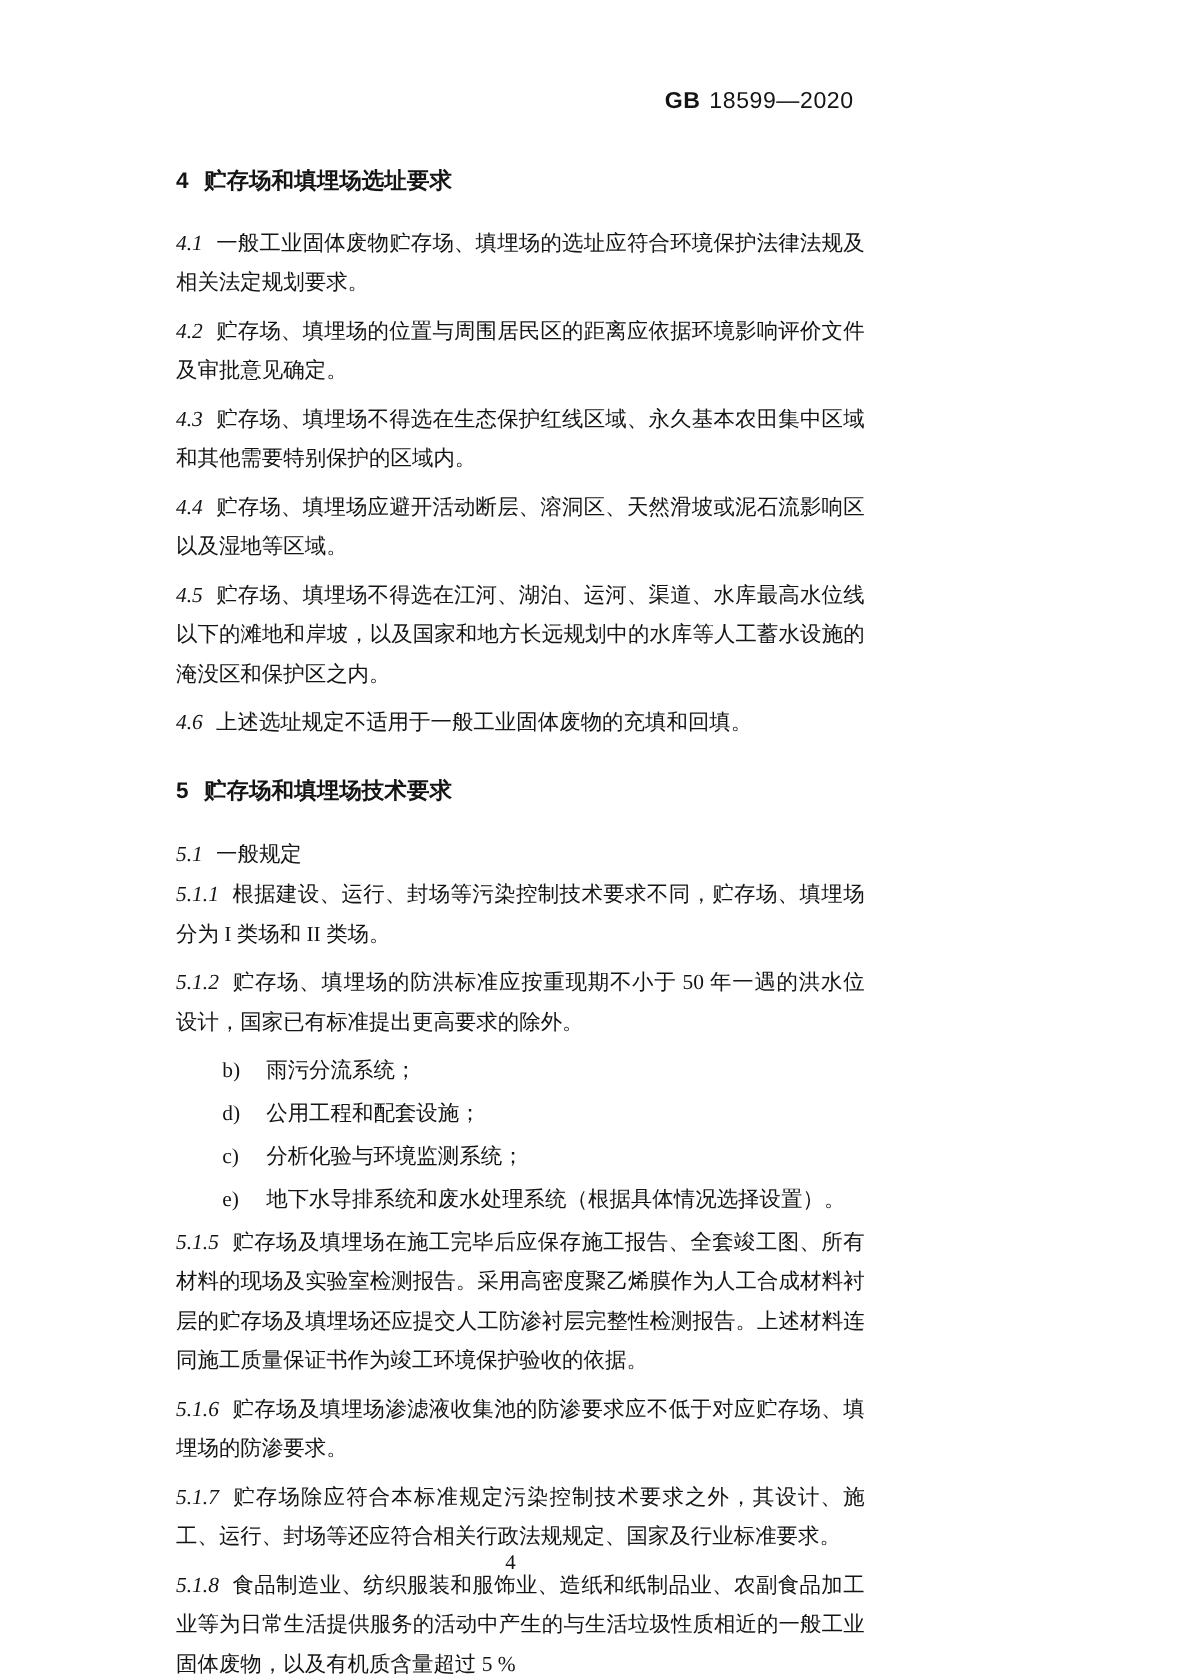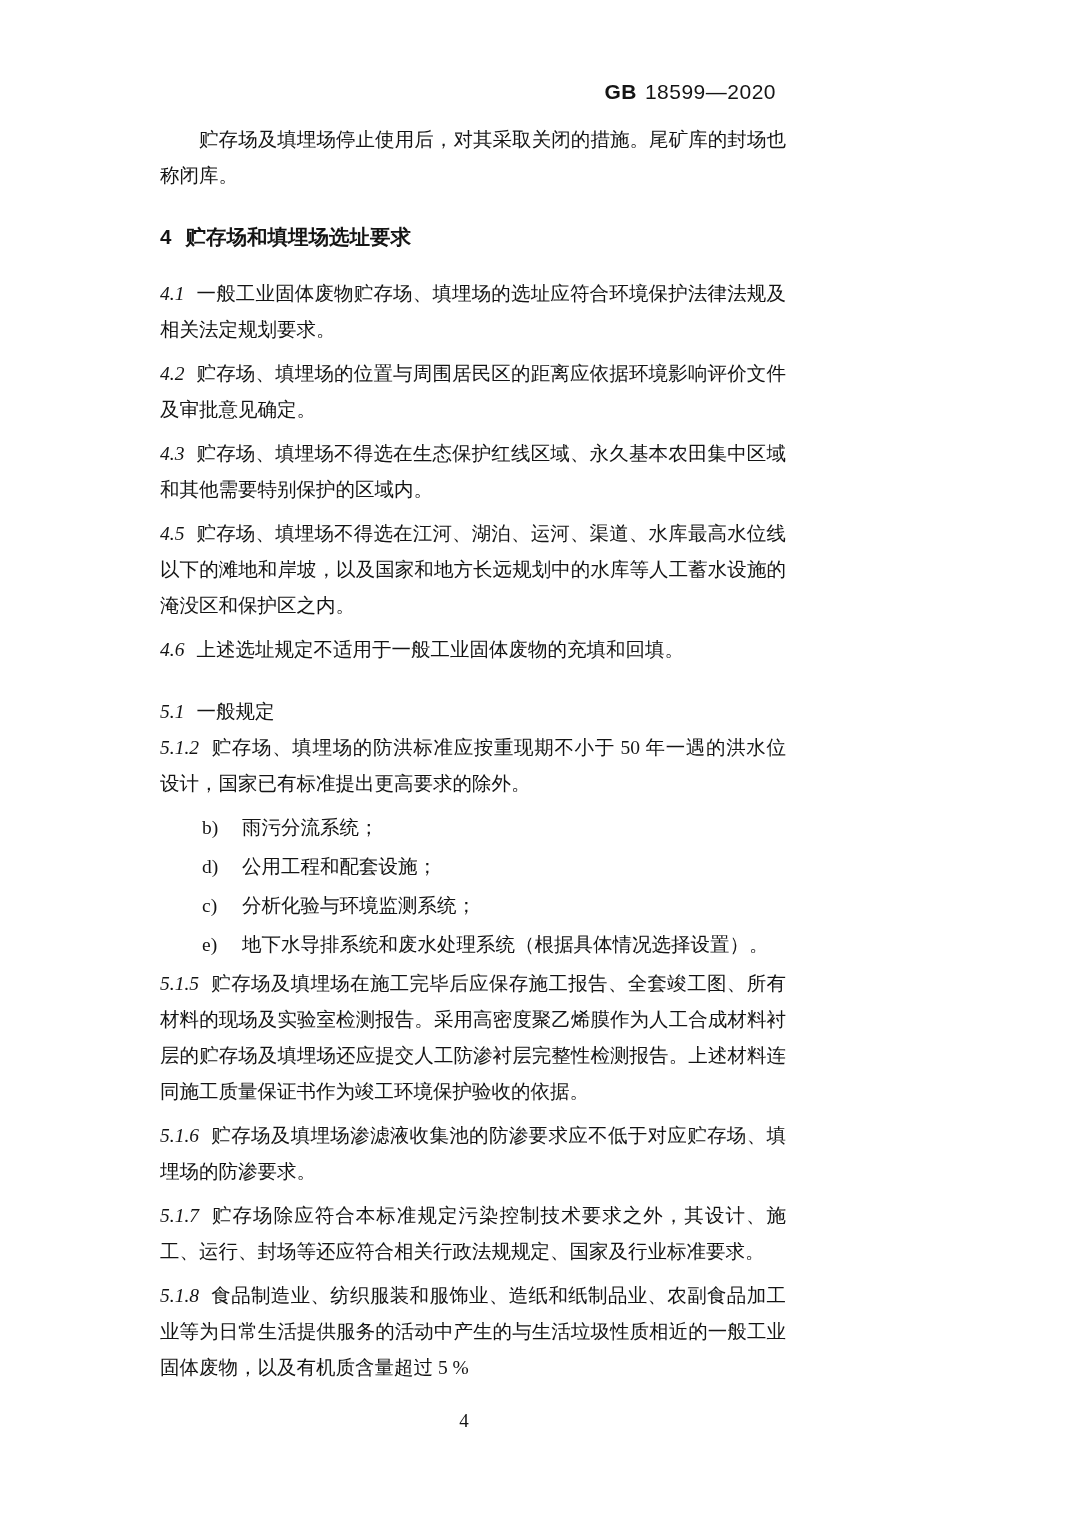--- a/index.html
+++ b/index.html
@@ -63,33 +63,35 @@
 <body>
 
 <div class="page">
 
   <div class="header">
     <span><span class="std-prefix">GB</span><span>18599—2020</span></span>
   </div>
 
   <div class="content">
 
-    <p class="body indent">贮存场及填埋场停止使用后，对其采取关闭的措施。尾矿库的封场也称闭库。</p>
 
     <h2 class="sec"><span class="sec-num">4</span><span>贮存场和填埋场选址要求</span></h2>
 
     <p class="body"><span class="cnum">4.1</span><span>一般工业固体废物贮存场、填埋场的选址应符合环境保护法律法规及相关法定规划要求。</span></p>
     <p class="body"><span class="cnum">4.2</span><span>贮存场、填埋场的位置与周围居民区的距离应依据环境影响评价文件及审批意见确定。</span></p>
     <p class="body"><span class="cnum">4.3</span><span>贮存场、填埋场不得选在生态保护红线区域、永久基本农田集中区域和其他需要特别保护的区域内。</span></p>
+    <p class="body"><span class="cnum">4.4</span><span>贮存场、填埋场应避开活动断层、溶洞区、天然滑坡或泥石流影响区以及湿地等区域。</span></p>
     <p class="body"><span class="cnum">4.5</span><span>贮存场、填埋场不得选在江河、湖泊、运河、渠道、水库最高水位线以下的滩地和岸坡，以及国家和地方长远规划中的水库等人工蓄水设施的淹没区和保护区之内。</span></p>
     <p class="body"><span class="cnum">4.6</span><span>上述选址规定不适用于一般工业固体废物的充填和回填。</span></p>
 
+    <h2 class="sec"><span class="sec-num">5</span><span>贮存场和填埋场技术要求</span></h2>
 
     <p class="body subsec"><span class="cnum">5.1</span><span>一般规定</span></p>
 
+    <p class="body"><span class="cnum">5.1.1</span><span>根据建设、运行、封场等污染控制技术要求不同，贮存场、填埋场分为 I 类场和 II 类场。</span></p>
     <p class="body"><span class="cnum">5.1.2</span><span>贮存场、填埋场的防洪标准应按重现期不小于 50 年一遇的洪水位设计，国家已有标准提出更高要求的除外。</span></p>
 
     <div class="unit-list">
       <p class="body"><span class="marker">b)</span><span>雨污分流系统；</span></p>
       <p class="body"><span class="marker">d)</span><span>公用工程和配套设施；</span></p>
       <p class="body"><span class="marker">c)</span><span>分析化验与环境监测系统；</span></p>
       <p class="body"><span class="marker">e)</span><span>地下水导排系统和废水处理系统（根据具体情况选择设置）。</span></p>
     </div>
 
     <p class="body"><span class="cnum">5.1.5</span><span>贮存场及填埋场在施工完毕后应保存施工报告、全套竣工图、所有材料的现场及实验室检测报告。采用高密度聚乙烯膜作为人工合成材料衬层的贮存场及填埋场还应提交人工防渗衬层完整性检测报告。上述材料连同施工质量保证书作为竣工环境保护验收的依据。</span></p>

